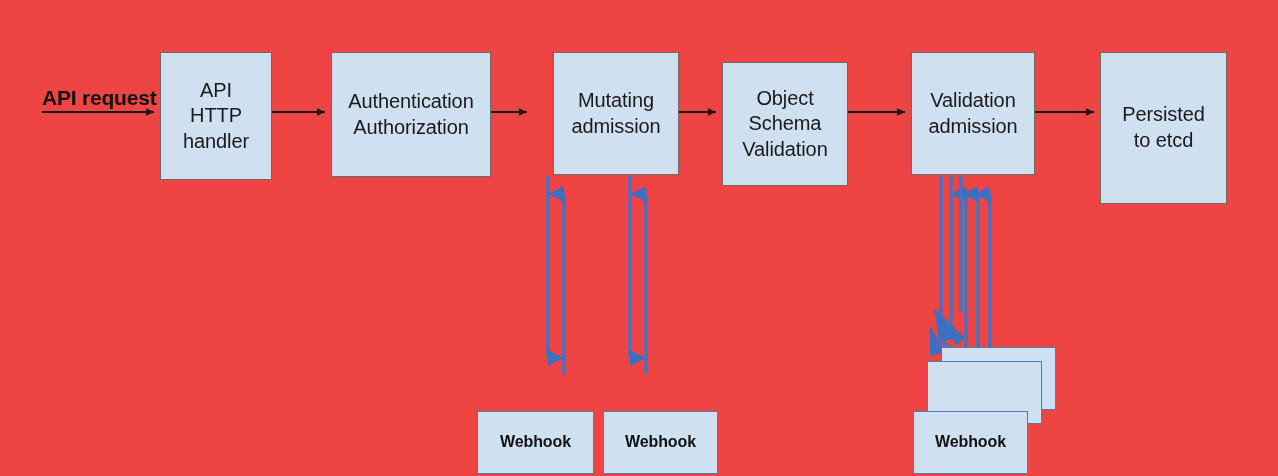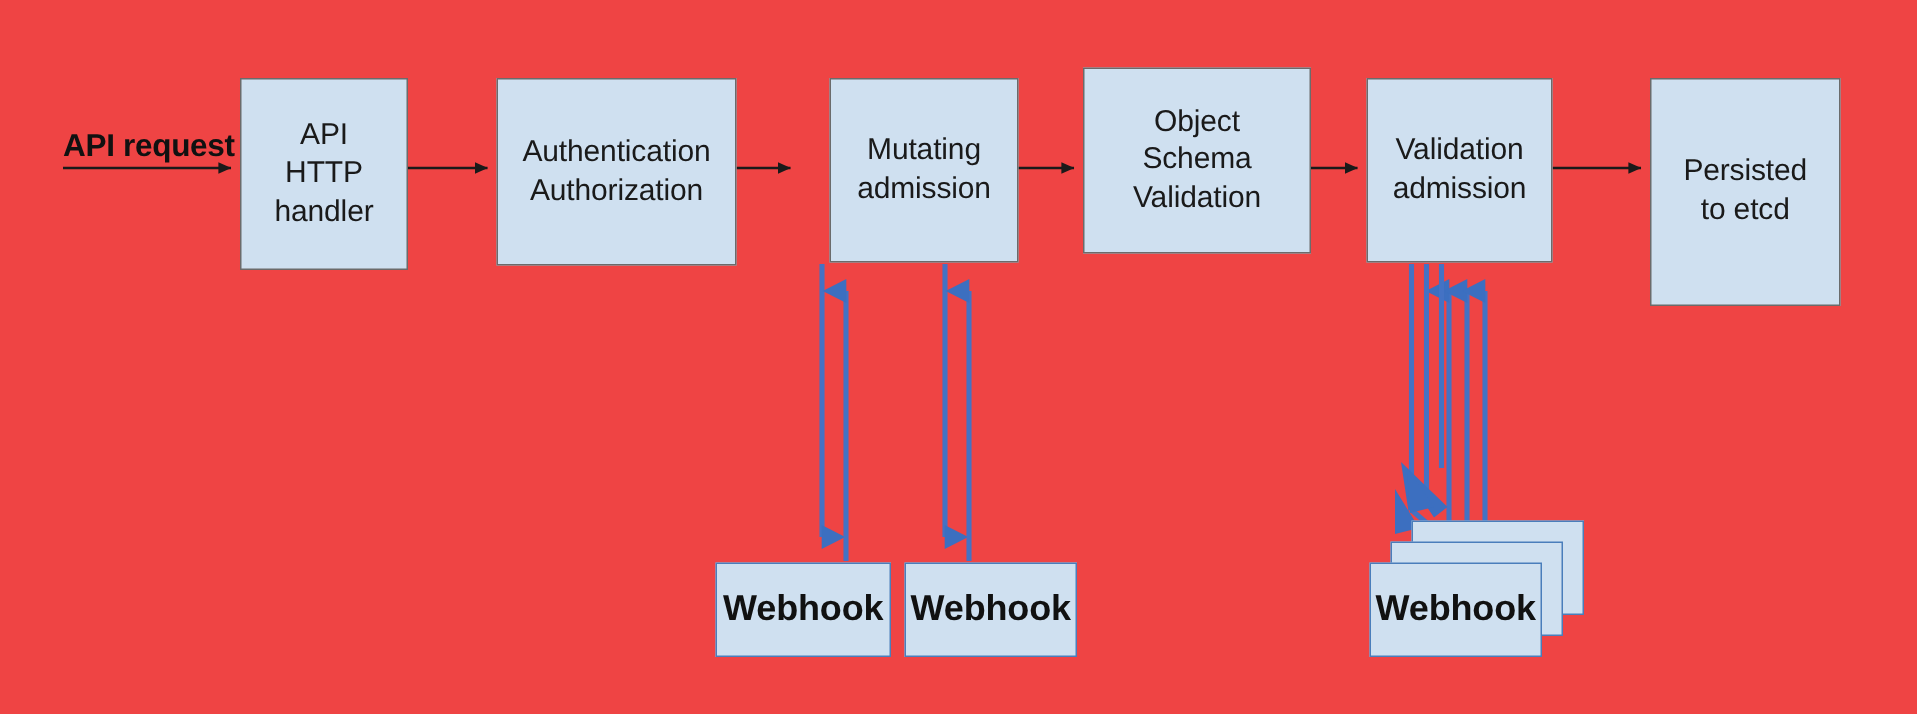--- a/index.html
+++ b/index.html
@@ -29,23 +29,24 @@
     text-align: center;
     color: #1a1a1a;
     font-size: 20px;
     line-height: 1.28;
     white-space: pre-line;
     letter-spacing: -0.1px;
   }
   .webhook {
     background: #cfe0f0;
     border: 1.6px solid #4a7ebb;
-    font-size: 24px;
+    font-size: 16px;
     font-weight: 600;
     color: #111111;
+    margin-top: 36px;
   }
   .webhook-ghost {
     background: #cfe0f0;
     border: 1.6px solid #4a7ebb;
   }
   .edge-label {
     position: absolute;
     font-size: 21px;
     font-weight: 600;
     color: #111111;
@@ -134,21 +135,21 @@
   <div class="node" style="left:160px; top:52px; width:112px; height:128px;">API
 HTTP
 handler</div>
 
   <div class="node" style="left:331px; top:52px; width:160px; height:125px;">Authentication
 Authorization</div>
 
   <div class="node" style="left:533px; top:52px; width:126px; height:123px;margin-left:20px;">Mutating
 admission</div>
 
-  <div class="node" style="left:722px; top:45px; width:152px; height:124px;">Object
+  <div class="node" style="left:722px; top:62px; width:126px; height:124px;">Object
 Schema
 Validation</div>
 
   <div class="node" style="left:911px; top:52px; width:124px; height:123px;">Validation
 admission</div>
 
   <div class="node" style="left:1100px; top:52px; width:127px; height:152px;">Persisted
 to etcd</div>
 
   <div class="node webhook" style="left:477px; top:375px; width:117px; height:63px;">Webhook</div>

